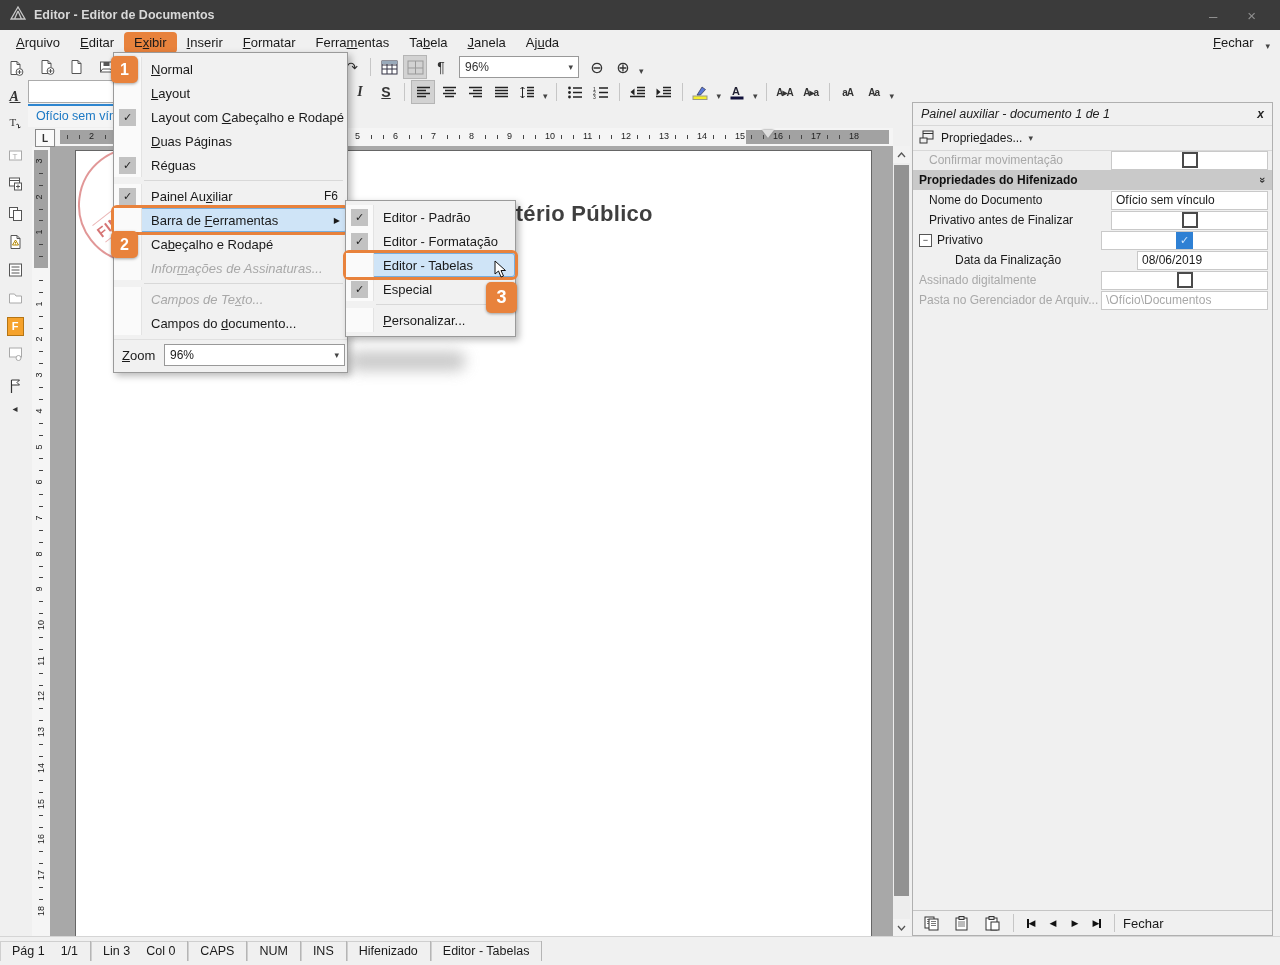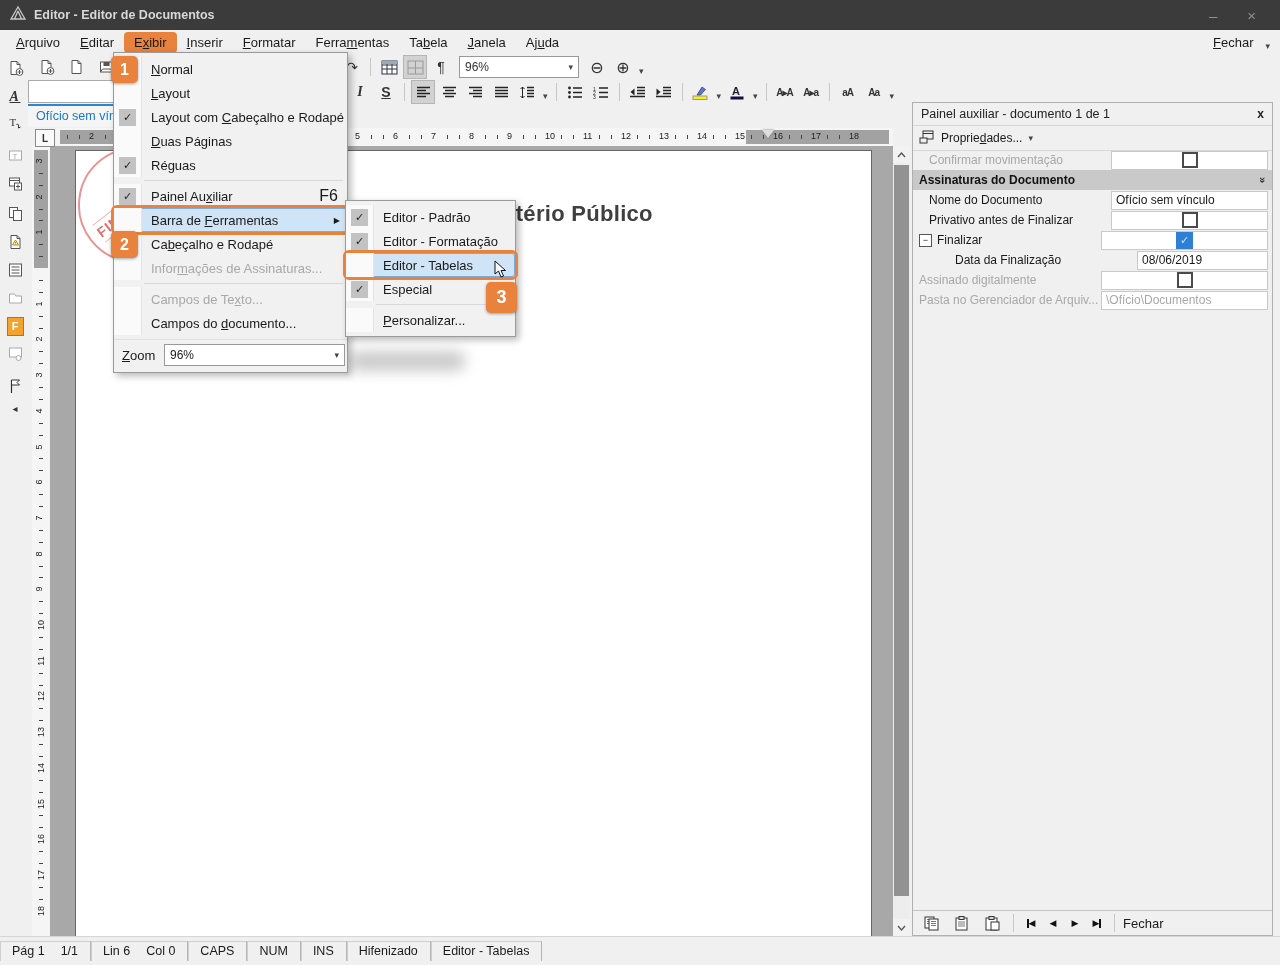--- a/index.html
+++ b/index.html
@@ -55,21 +55,21 @@
          transform:rotate(-38deg);display:flex;align-items:center;justify-content:center;opacity:.9;}
   #stamp .inner{color:rgba(205,85,85,.9);font-weight:bold;font-size:14px;letter-spacing:1px;border-top:1.5px solid rgba(216,120,120,.6);border-bottom:1.5px solid rgba(216,120,120,.6);padding:2px 0;}
   #doc-heading{position:absolute;left:382px;top:50px;font-size:22px;font-weight:bold;color:#3f3f3f;letter-spacing:.3px;}
   #blur-blob{position:absolute;left:272px;top:200px;width:118px;height:20px;background:#b9b9b9;border-radius:10px;filter:blur(7px);opacity:.75;}
   
   #vscroll{position:absolute;left:893px;top:146px;width:17px;bottom:29px;background:#ededed;}
   .sarrow{position:absolute;left:0;width:17px;height:17px;background:#f2f2f2;color:#555;font-size:9px;display:flex;align-items:center;justify-content:center;}
   #vthumb{position:absolute;left:1px;top:19px;width:15px;bottom:40px;background:#929292;}
   
   #side-panel{position:absolute;left:912px;top:102px;width:359px;bottom:29px;background:#f0f0f0;border:1px solid #b0b0b0;font-size:12px;}
-  #sp-header{height:22px;display:flex;align-items:center;padding:0 8px;font-size:12.5px;color:#222;border-bottom:1px solid #d8d8d8;}
+  #sp-header{height:22px;display:flex;align-items:center;padding:0 8px;font-size:12.5px;color:#222;border-bottom:1px solid #d8d8d8;font-style:italic;}
   #sp-close{margin-left:auto;font-weight:bold;font-size:12px;color:#222;}
   #sp-toolbar{height:24px;display:flex;align-items:center;gap:6px;padding:0 6px;border-bottom:1px solid #d8d8d8;}
   #sp-toolbar .car{font-size:9px;color:#444;}
   #prop-rows{position:absolute;left:0;right:0;top:47px;}
   .prow{height:20px;display:flex;align-items:center;}
   .prow .plabel{flex:0 0 182px;padding-left:16px;white-space:nowrap;overflow:hidden;display:flex;align-items:center;gap:5px;}
   .prow.ind2 .plabel{padding-left:42px;}
   .prow.ind0 .plabel{padding-left:6px;}
   .prow.dis .plabel, .prow.dis .pval{color:#a8a8a8;}
   .pcell{flex:1;height:17px;background:#fff;border:1px solid #c9c9c9;margin-right:4px;display:flex;align-items:center;padding:0 4px;}
@@ -86,23 +86,23 @@
   #statusbar{position:absolute;left:0;right:0;bottom:0;height:28px;background:#f0f0f0;border-top:1px solid #d5d5d5;display:flex;align-items:center;font-size:12.5px;}
   .sseg{height:20px;display:flex;align-items:center;gap:16px;padding:0 12px;border-right:1px solid #b5b5b5;box-shadow:inset 1px 1px 0 #cfcfcf;}
   
   .popup{position:absolute;background:#f1f1f1;border:1px solid #9a9a9a;box-shadow:3px 3px 7px rgba(0,0,0,.28);padding:4px 0;z-index:50;}
   #view-menu{left:113px;top:52px;width:233px;}
   #toolbars-submenu{left:345px;top:200px;width:169px;z-index:60;}
   .mrow{height:24px;display:flex;align-items:center;font-size:13px;position:relative;}
   .mrow .gut{width:27px;align-self:stretch;background:#fafafa;border-right:1px solid #e3e3e3;display:flex;align-items:center;justify-content:center;flex:0 0 27px;}
   .mrow .chk{width:17px;height:17px;background:#c2c2c2;color:#222;font-size:11px;display:flex;align-items:center;justify-content:center;}
   .mrow .lbl{padding-left:9px;white-space:nowrap;}
-  .mrow .rt{margin-left:auto;padding-right:9px;font-size:16px;}
+  .mrow .rt{margin-left:auto;padding-right:9px;font-size:12px;}
   .mrow .sub{margin-left:auto;padding-right:7px;font-size:8px;}
-  .mrow.dis .lbl{color:#a8a8a8;}
+  .mrow.dis .lbl{color:#a8a8a8;font-style:italic;}
   .mrow.hl{background:#cfe4f7;box-shadow:inset 0 0 0 1px #77aede, 0 0 0 3px #E8823C;border-radius:3px;z-index:2;}
   .msep{height:1px;background:#d8d8d8;margin:3px 4px 3px 30px;}
   .zoomrow{height:26px;display:flex;align-items:center;margin-top:4px;border-top:1px solid #e0e0e0;padding:2px 2px 0 2px;}
   .zoomrow .zl{width:42px;padding-left:6px;font-size:13px;}
   .zoomrow .zc{flex:1;height:20px;background:#fff;border:1px solid #999;display:flex;align-items:center;padding:0 5px;font-size:12px;}
   .zoomrow .zc .car{margin-left:auto;font-size:9px;color:#444;}
   
   .badge{position:absolute;background:#E8823C;border-radius:5px;color:#fff;font-weight:bold;font-size:16px;
          display:flex;align-items:center;justify-content:center;z-index:70;box-shadow:0 1px 3px rgba(0,0,0,.35);}
   #badge1{left:111px;top:56px;width:27px;height:27px;}
@@ -558,21 +558,21 @@
     <div id="prop-rows">
         <div class="prow ind1 dis">
           <span class="plabel">
             <span>Confirmar movimentação</span>
           </span>
           <span class="pcell center">
             <span class="cb"></span>
           </span>
         </div>
         <div class="psection">
-          <span>Assinaturas do Documento</span>
+          <span>Propriedades do Hifenizado</span>
           <span class="chev">»</span>
         </div>
         <div class="prow ind1">
           <span class="plabel">
             <span>Nome do Documento</span>
           </span>
           <span class="pcell">
             <span class="pval">Ofício sem vínculo</span>
           </span>
         </div>
@@ -580,21 +580,21 @@
           <span class="plabel">
             <span>Privativo antes de Finalizar</span>
           </span>
           <span class="pcell center">
             <span class="cb"></span>
           </span>
         </div>
         <div class="prow ind0">
           <span class="plabel">
             <span class="expander">−</span>
-            <span>Finalizar</span>
+            <span>Privativo</span>
           </span>
           <span class="pcell center">
             <span class="cb on">✓</span>
           </span>
         </div>
         <div class="prow ind2">
           <span class="plabel">
             <span>Data da Finalização</span>
           </span>
           <span class="pcell">
@@ -656,21 +656,21 @@
       <span>Fechar</span>
     </div>
   </div>
 
   <div id="statusbar">
       <span class="sseg">
         <span>Pág 1</span>
         <span>1/1</span>
       </span>
       <span class="sseg">
-        <span>Lin 6</span>
+        <span>Lin 3</span>
         <span>Col 0</span>
       </span>
       <span class="sseg">
         <span>CAPS</span>
       </span>
       <span class="sseg">
         <span>NUM</span>
       </span>
       <span class="sseg">
         <span>INS</span>

